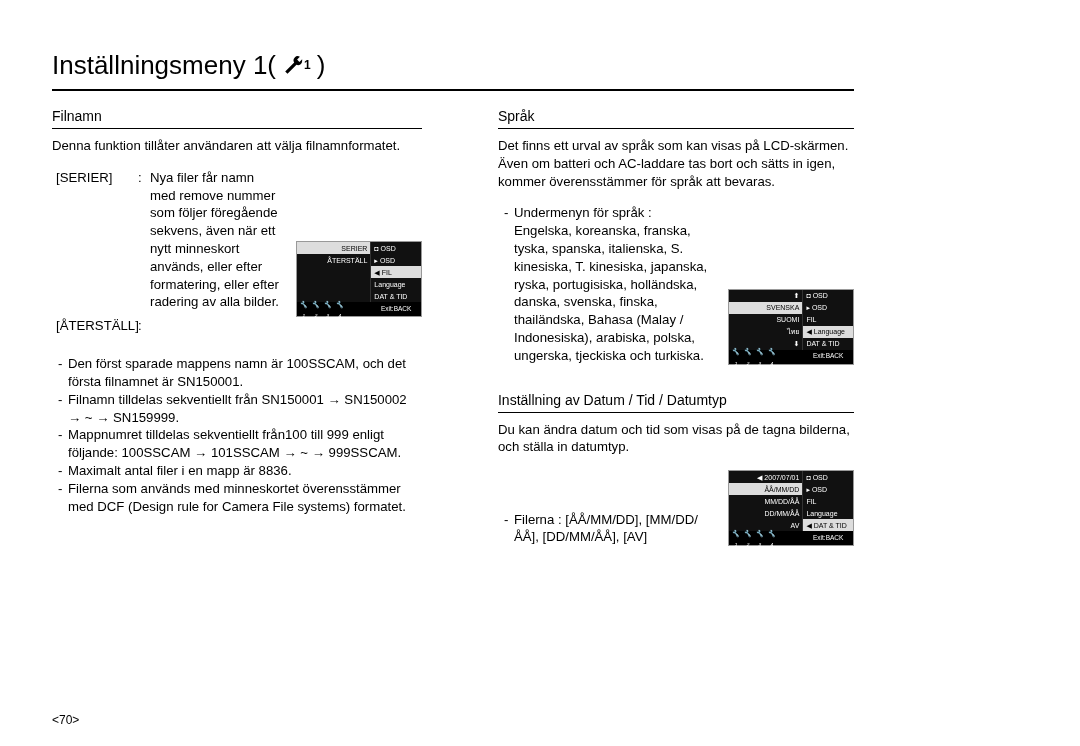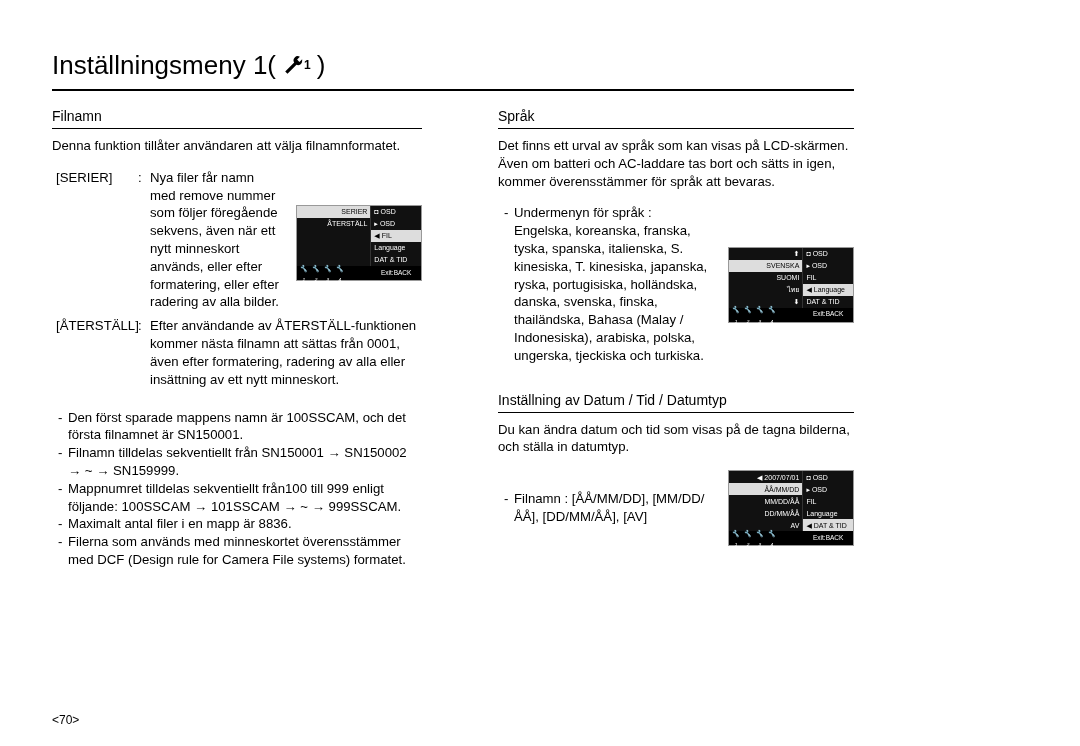--- a/index.html
+++ b/index.html
@@ -36,21 +36,21 @@
   .col-right { width: 460px; margin-left: 30px; }
   .section-head {
     font-size: 14px;
     border-bottom: 1px solid #000;
     padding-bottom: 2px;
     margin-bottom: 8px;
     margin-top: 0;
   }
   .section-head.mt { margin-top: 26px; }
   .intro { margin-bottom: 14px; }
-  .flexrow { display: flex; gap: 14px; align-items: center; }
+  .flexrow { display: flex; gap: 14px; align-items: flex-end; }
   .def-table { margin-bottom: 6px; }
   .def-row { display: flex; align-items: flex-start; }
   .def-term { width: 86px; flex-shrink: 0; padding-left: 4px; }
   .def-sep { width: 12px; flex-shrink: 0; }
   .def-body { flex: 1; }
   .dash-list { padding-left: 6px; }
   .dash-list .item { display: flex; }
   .dash-list .item .dash { width: 10px; flex-shrink: 0; }
   .dash-list .item .tx { flex: 1; }
   
@@ -155,21 +155,20 @@
               </div>
             <div class="exit">Exit:BACK</div>
           </div>
         </div>
       </div>
 
       <div class="def-table">
         <div class="def-row">
           <div class="def-term">[ÅTERSTÄLL]</div>
           <div class="def-sep">:</div>
-          <div class="def-body">Efter användande av ÅTERSTÄLL-funktionen kommer nästa filnamn att sättas från 0001, även efter formatering, radering av alla eller insättning av ett nytt minneskort.</div>
         </div>
       </div>
 
       <div style="height:14px"></div>
 
       <div class="dash-list">
         <div class="item">
             <div class="dash">-</div>
             <div class="tx">Den först sparade mappens namn är 100SSCAM, och det första filnamnet är SN150001.</div>
           </div>
@@ -251,21 +250,21 @@
         </div>
       </div>
 
       <div class="section-head mt">Inställning av Datum / Tid / Datumtyp</div>
       <div class="intro">Du kan ändra datum och tid som visas på de tagna bilderna, och ställa in datumtyp.</div>
 
       <div class="flexrow">
         <div class="dash-list" style="flex:1;">
           <div class="item">
               <div class="dash">-</div>
-              <div class="tx">Filnamn : [ÅÅ/MM/DD], [MM/DD/ÅÅ], [DD/MM/ÅÅ], [AV]</div>
+              <div class="tx">Filerna : [ÅÅ/MM/DD], [MM/DD/ÅÅ], [DD/MM/ÅÅ], [AV]</div>
             </div>
         </div>
 
         <div class="lcd">
           <div class="lcd-grid">
             <div class="lcd-row">
                 <div class="lcd-cell-l lcd-flex">
                   <span class="tri">◀</span>
                   <span>2007/07/01</span>
                 </div>

